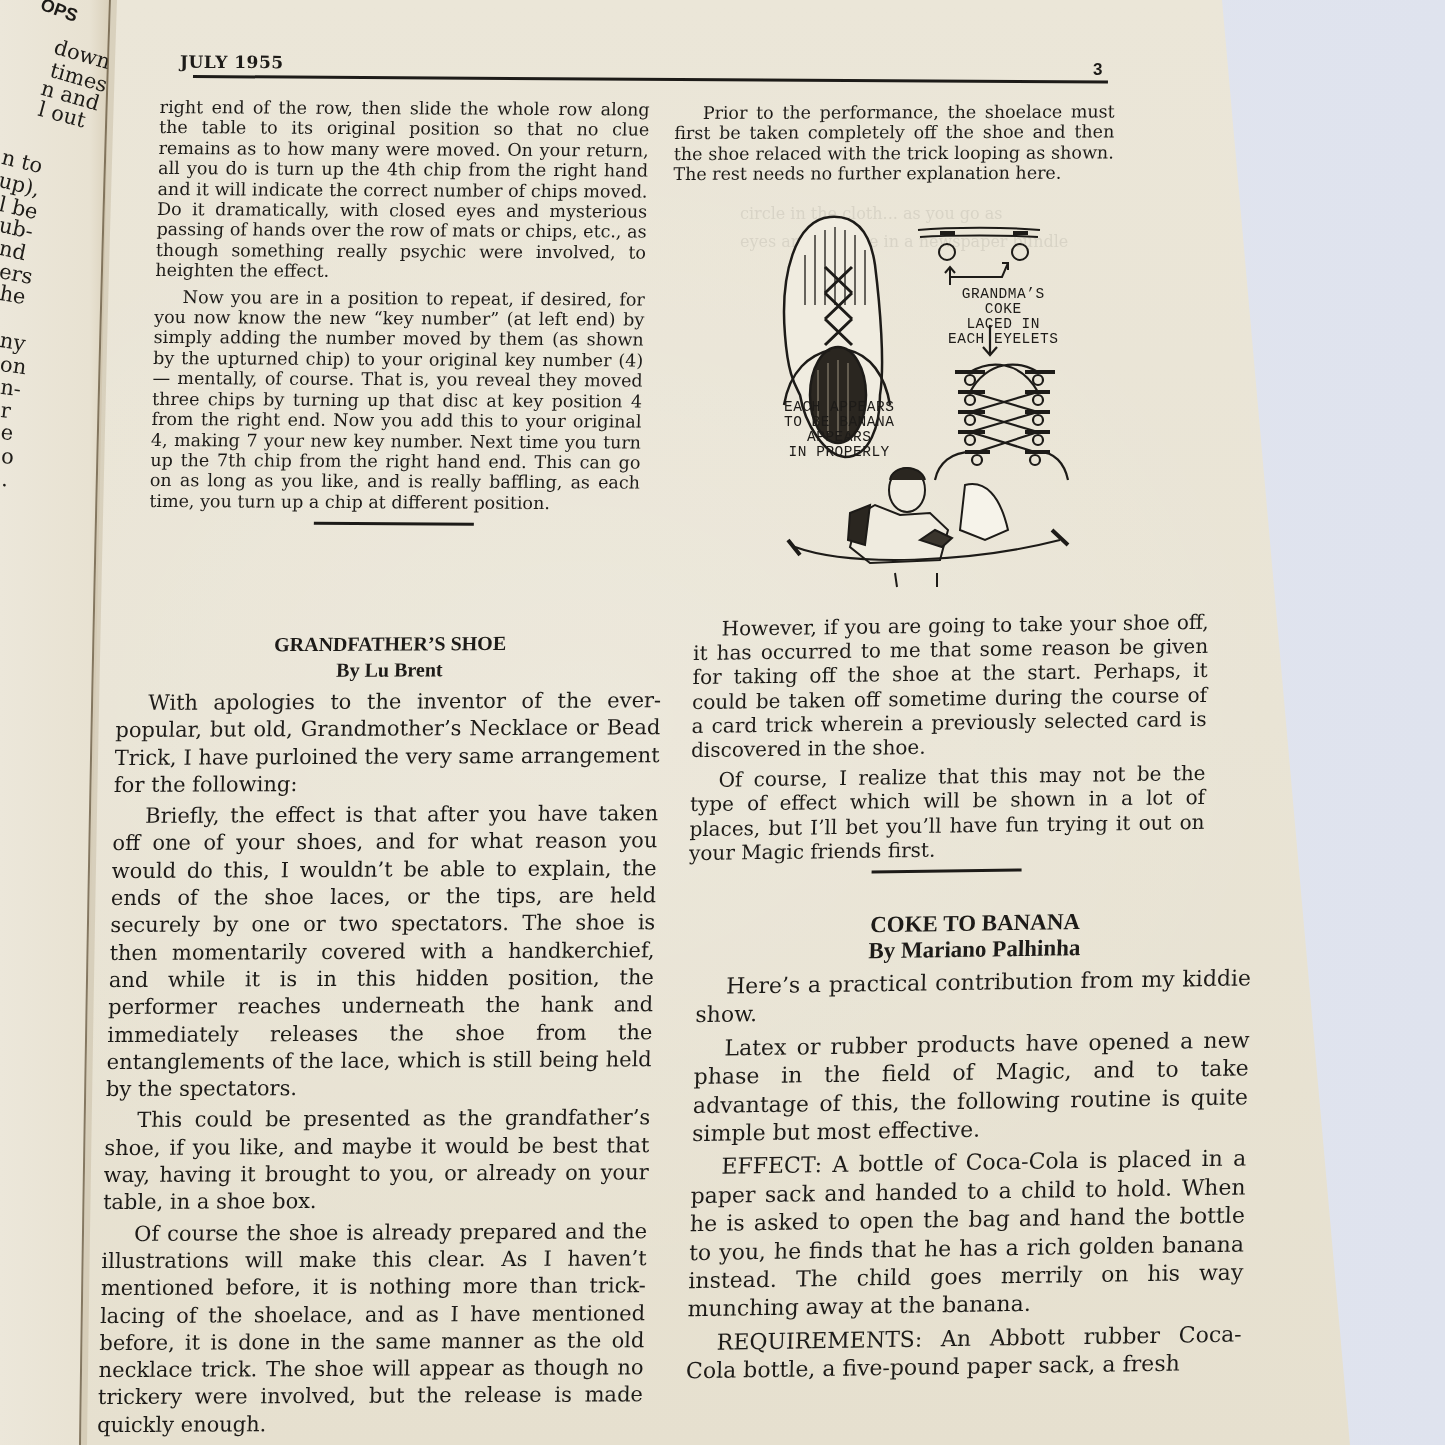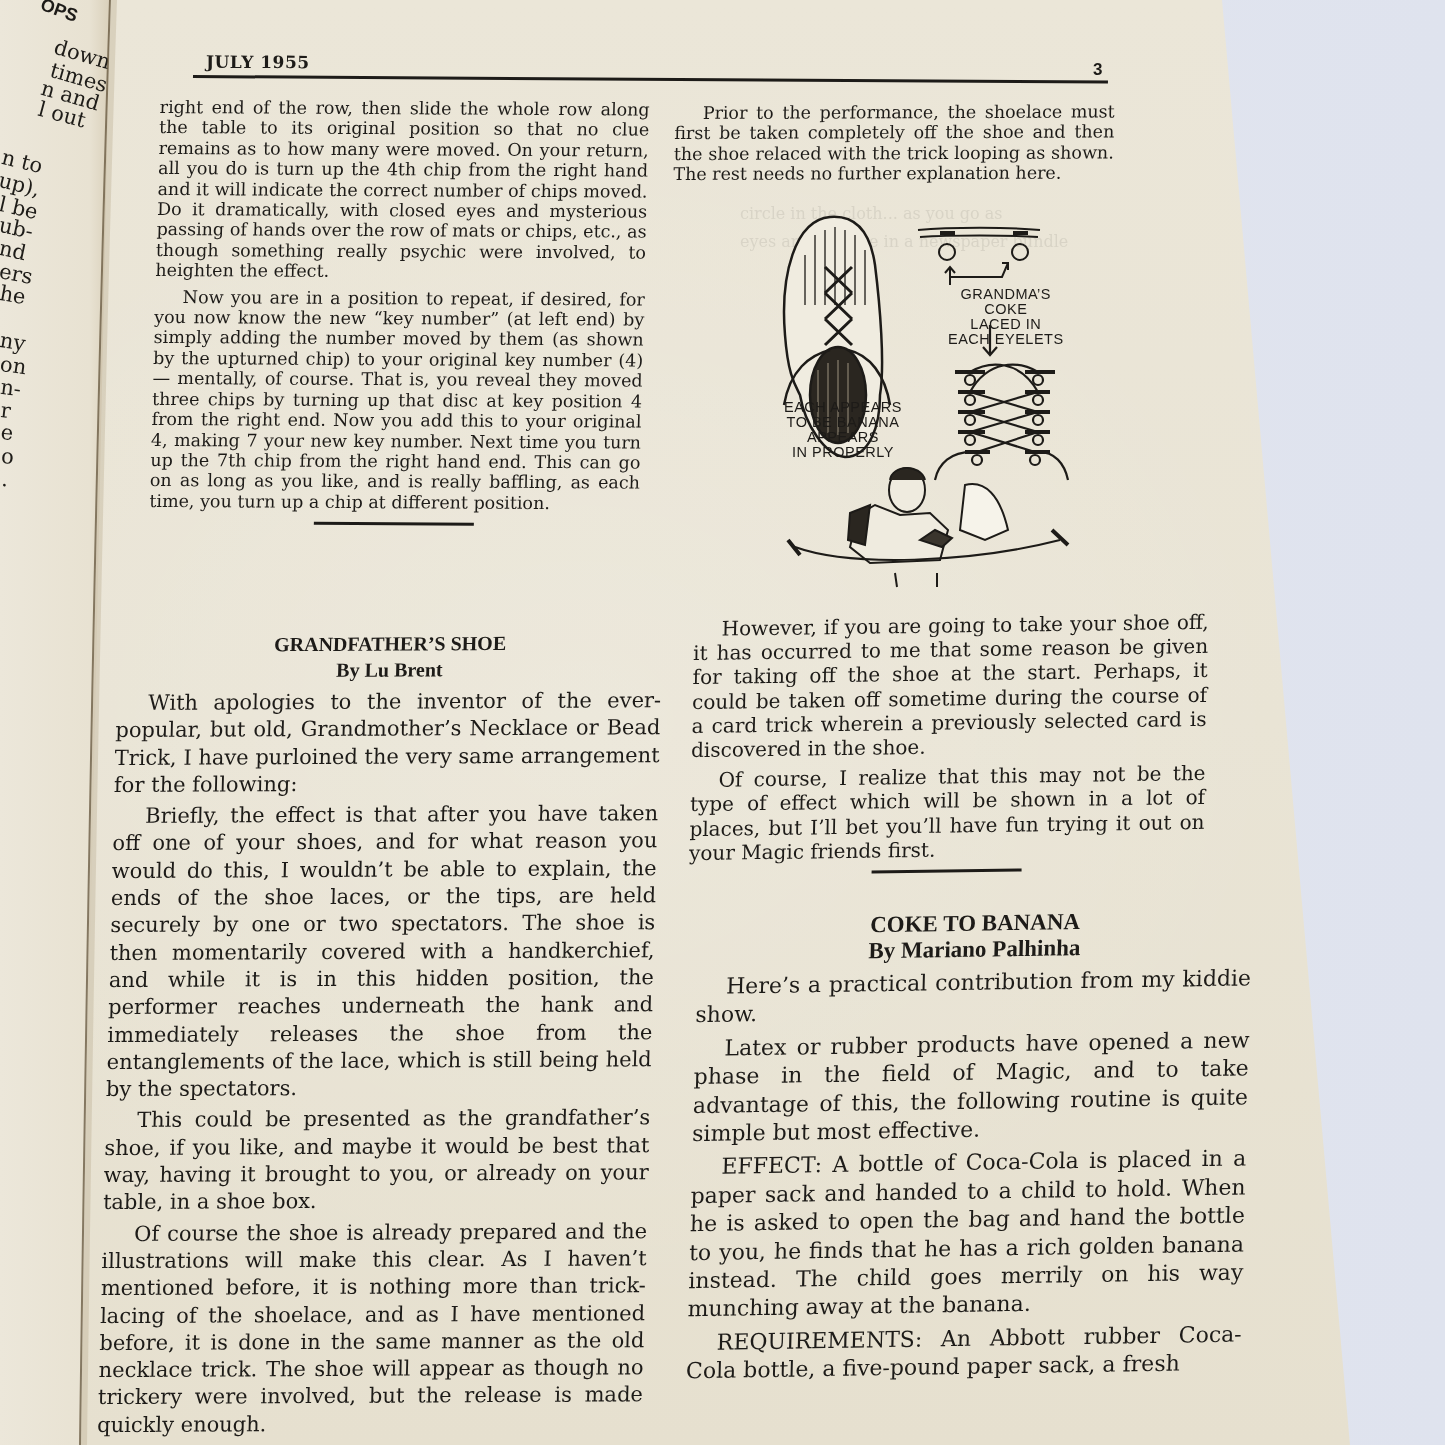--- a/index.html
+++ b/index.html
@@ -40,21 +40,21 @@
     position: absolute; left: 0; top: 0; width: 1445px; height: 1445px;
     background: linear-gradient(180deg, #ebe6d8 0%, #e9e4d5 50%, #e6e0cf 100%);
     clip-path: polygon(110px 0, 1222px 0, 1350px 1445px, 80px 1445px);
   }
   .page-shade {
     position: absolute; inset: 0;
     background: radial-gradient(ellipse at 40% 50%, rgba(255,255,255,0.15), rgba(0,0,0,0) 60%);
     clip-path: polygon(110px 0, 1222px 0, 1350px 1445px, 80px 1445px);
   }
   .running-head {
-    position: absolute; left: 206px; top: 52px;
+    position: absolute; left: 180px; top: 52px;
     font-size: 17px; font-weight: bold; letter-spacing: 0.5px;
     transform: rotate(0.2deg);
   }
   .page-number {
     position: absolute; left: 1093px; top: 60px;
     font-size: 17px; font-weight: bold;
     font-family: "Liberation Sans", sans-serif;
   }
   .head-rule {
     position: absolute; left: 193px; top: 75px; width: 915px; height: 3px;
@@ -94,21 +94,21 @@
   .col-right-coke {
     left: 698px; top: 915px; width: 555px;
     font-size: 22px; line-height: 28.4px;
     transform: rotate(-0.9deg) skewX(-2.4deg);
   }
   .col-right-coke p { text-indent: 30px; margin-bottom: 5px; }
   .illustration {
     position: absolute; left: 770px; top: 195px; width: 310px; height: 395px;
   }
   .illu-label {
-    position: absolute; font-family: Liberation Sans, sans-serif;
+    position: absolute; font-family: Liberation Mono, monospace;
     font-size: 14.5px; line-height: 15px; text-align: center; color: #1d1b18;
     letter-spacing: 0.5px; white-space: nowrap;
   }
   .ghost {
     position: absolute; color: rgba(60,55,45,0.10); font-size: 16px; line-height: 28px;
     white-space: pre;
   }
 </style>
 </head>
 <body>

